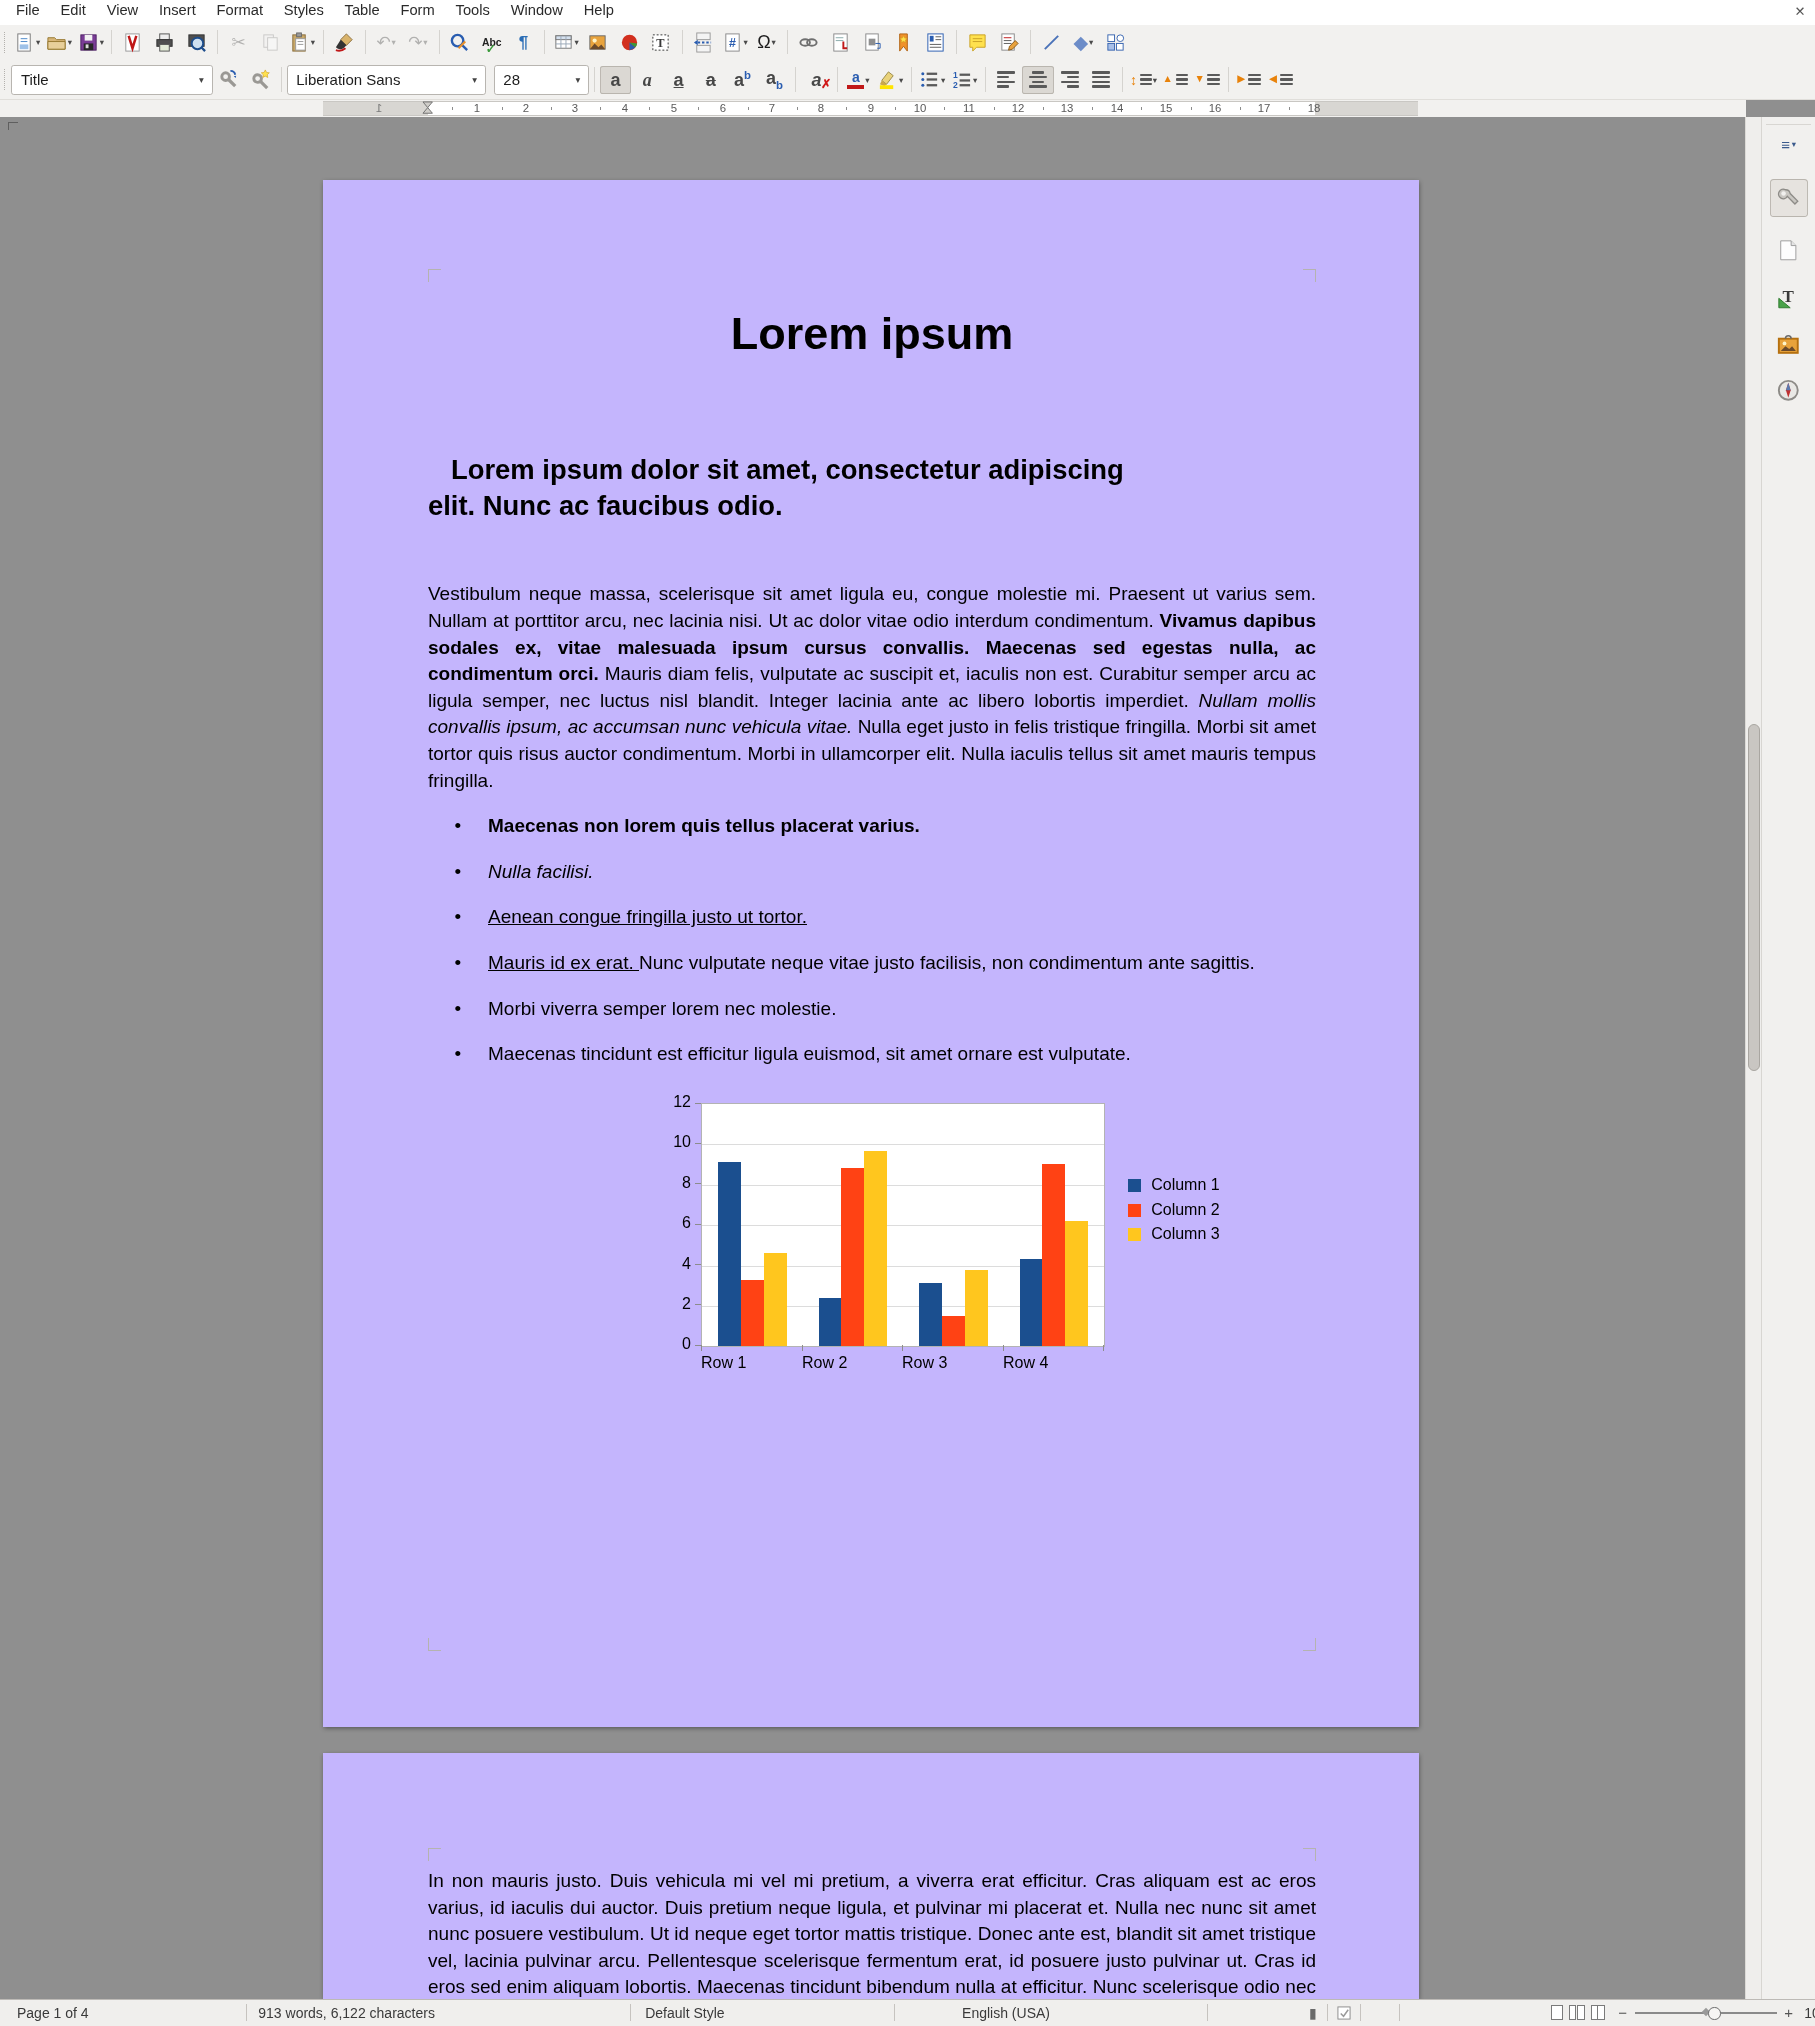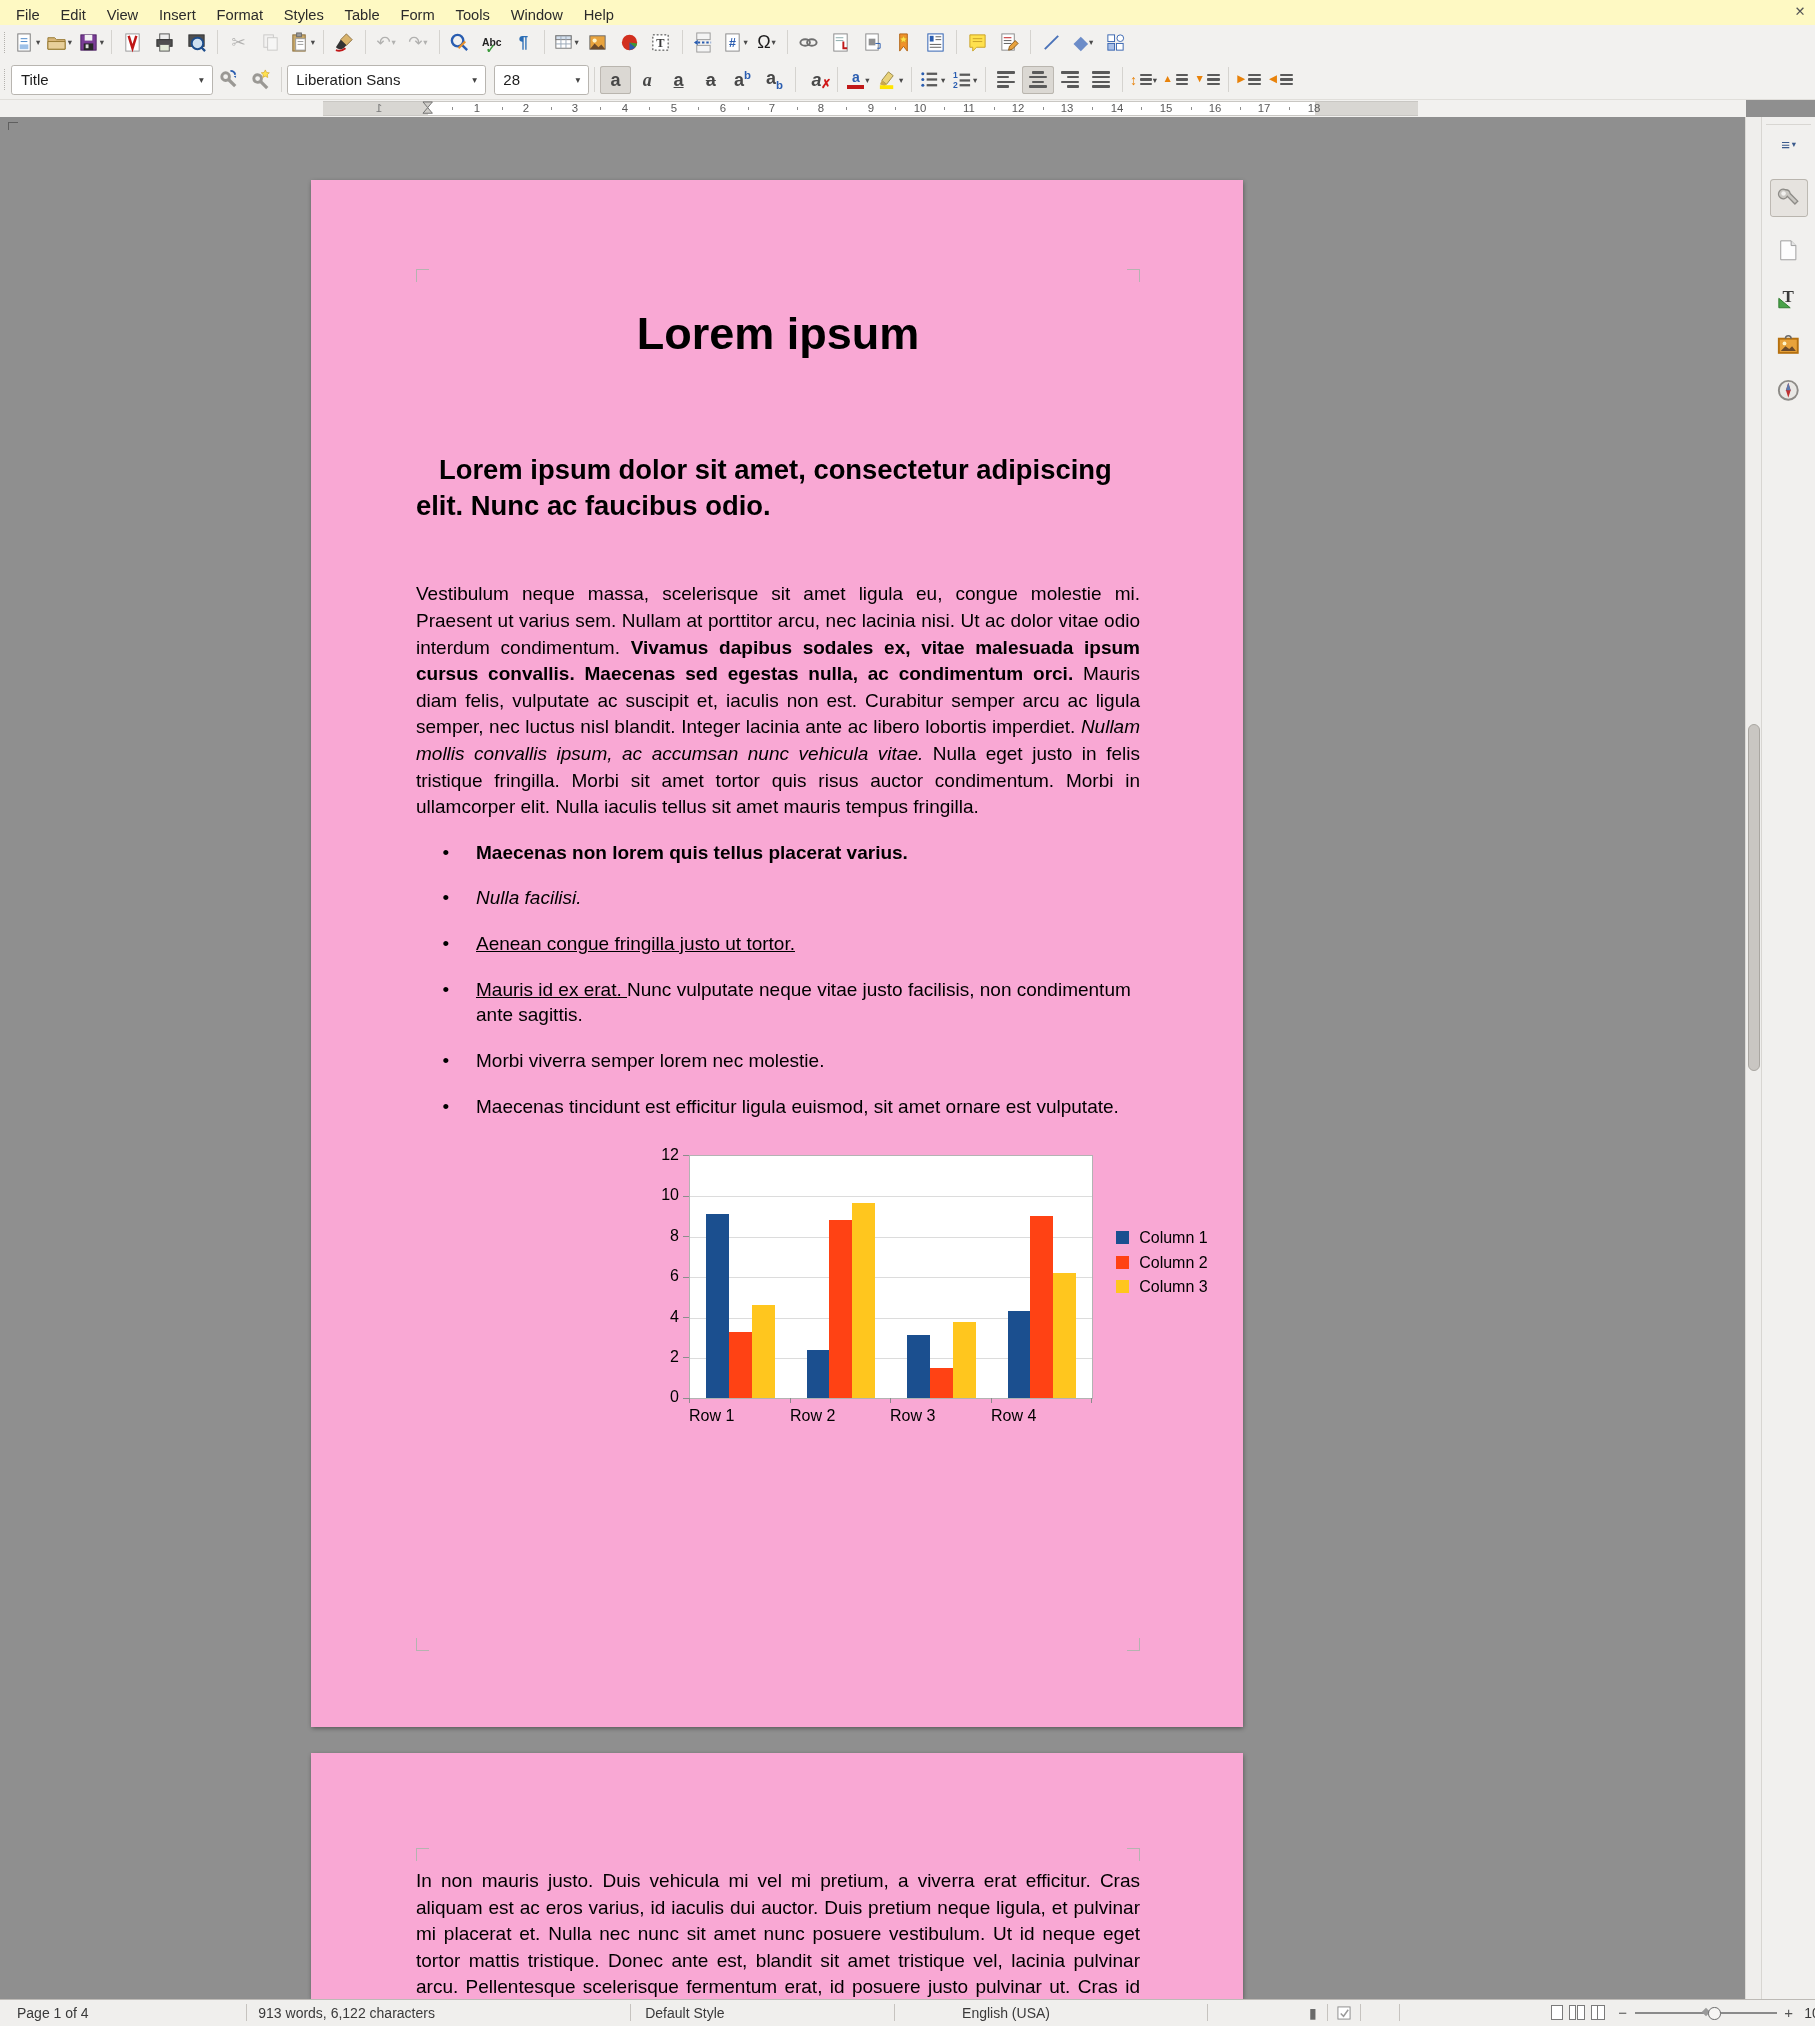--- a/index.html
+++ b/index.html
@@ -1,20 +1,20 @@
 <!DOCTYPE html>
 <html style="font-size:15px"><head>
 <meta charset="utf-8">
 <style>
   html,body{margin:0;padding:0}
   body{width:1815px;height:2026px;overflow:hidden;position:relative;
        font-family:"Liberation Sans",sans-serif;background:#8f8f8f;color:#2e2e2e}
   
-  #menubar{position:absolute;top:0;left:0;right:0;height:24.6px;background:#fef9c3;
-           display:flex;align-items:flex-end;padding-left:5.7px;z-index:30}
+  #menubar{position:absolute;top:0;left:0;right:0;height:24.6px;background:#ffffff;
+           display:flex;align-items:flex-start;padding-left:5.7px;z-index:30}
   .menu-item{padding:1.9px 10.4px;font-size:14.7px;color:#2b2b2b;white-space:nowrap}
   #win-close{position:absolute;right:9.5px;top:3.8px;font-size:13.2px;color:#555}
   
   .toolbar{position:absolute;left:0;right:0;background:#f2f1ef;display:flex;align-items:center;z-index:29;border-bottom:0.9px solid #e0dedA}
   #tb1{top:24.6px;height:35px}
   #tb2{top:60px;height:39px}
   .handle{border-left:1.9px dotted #b3b1ad;height:21px;margin:0 6.6px 0 3.8px}
   .sep{width:0.9px;height:24.6px;background:#d5d3cf;margin:0 4.7px;flex:none}
   .btn{height:28px;min-width:28px;padding:0 1.9px;display:flex;align-items:center;justify-content:center;border-radius:2.8px;position:relative;flex:none}
   .btn.pressed{background:#dbd8d3;box-shadow:inset 0 0 0 0.9px #b9b5ae}
@@ -31,21 +31,21 @@
   .bars i{display:block;height:2.4px;background:#5a5a5a;border-radius:0.9px}
   
   #ruler{position:absolute;top:98px;left:0;width:1746px;height:19px;background:#f2f1ef;z-index:25}
   .rband{position:absolute;top:2.8px;height:13.2px;border-top:0.9px solid #c9c7c3;border-bottom:0.9px solid #c9c7c3}
   .rnum{position:absolute;top:3.8px;font-size:11.4px;color:#5a5a5a;transform:translateX(-50%)}
   .rnum.dim{color:#7a7a7a;transform:translateX(-50%) scaleX(-1)}
   .rtick{position:absolute;top:8.5px;width:0.9px;height:3.8px;background:#8c8c8c}
   
   #work{position:absolute;top:117px;left:0;width:1746px;height:1882px;background:#8f8f8f;overflow:hidden}
   #corner-mark{position:absolute;left:7.6px;top:4.7px;width:9.5px;height:7.6px;border-left:0.9px solid #5f5f5f;border-top:0.9px solid #5f5f5f}
-  .page{position:absolute;left:311px;width:932px;background:#f9a8d4;box-shadow:0.9px 1.9px 4.7px rgba(0,0,0,.45)}
+  .page{position:absolute;left:323px;width:1096px;background:#c4b5fd;box-shadow:0.9px 1.9px 4.7px rgba(0,0,0,.45)}
   #page1{top:63px;height:1547px}
   #page2{top:1636px;height:246px;overflow:hidden}
   .content{position:absolute;left:105px;right:103px}
   #page1 .content{top:89px}
   #page2 .content{top:115px}
   .cm{position:absolute;width:12.3px;height:12.3px}
   .cm.tl{border-left:0.9px solid #b5b3b0;border-top:0.9px solid #b5b3b0}
   .cm.tr{border-right:0.9px solid #b5b3b0;border-top:0.9px solid #b5b3b0}
   .cm.bl{border-left:0.9px solid #b5b3b0;border-bottom:0.9px solid #b5b3b0}
   .cm.br{border-right:0.9px solid #b5b3b0;border-bottom:0.9px solid #b5b3b0}

